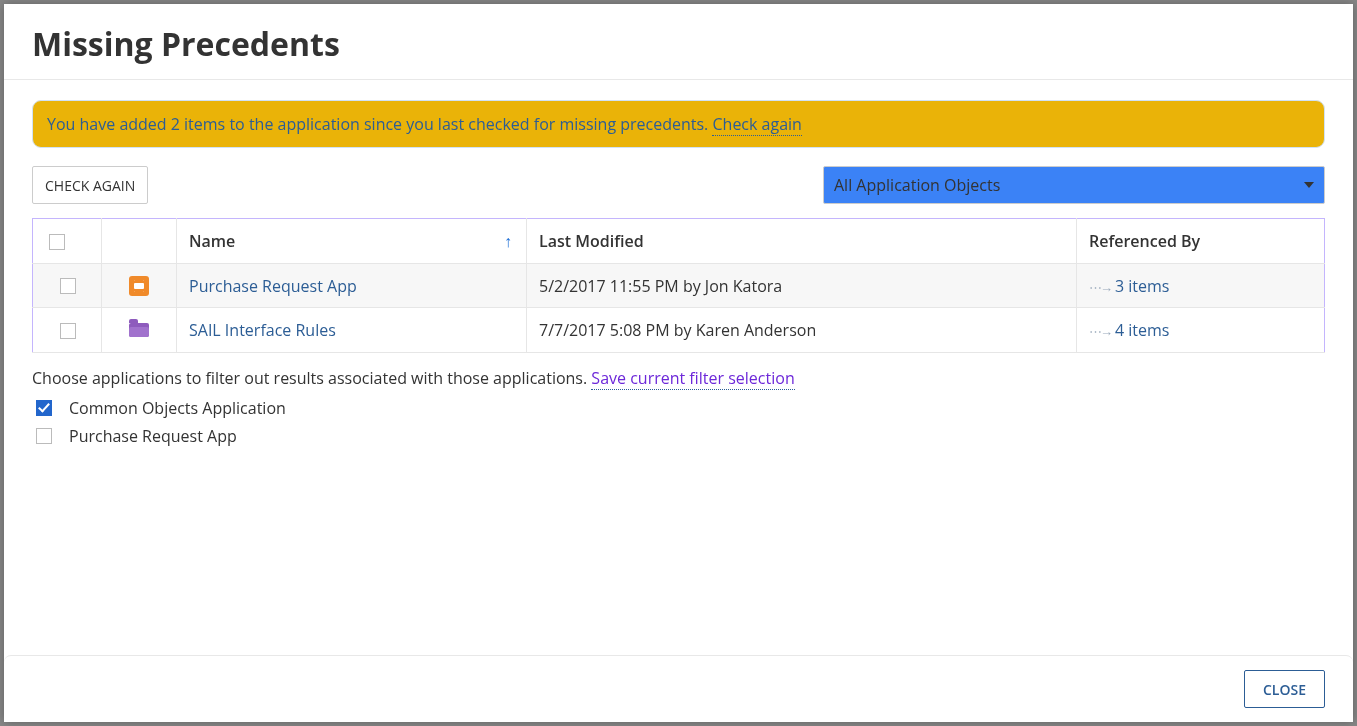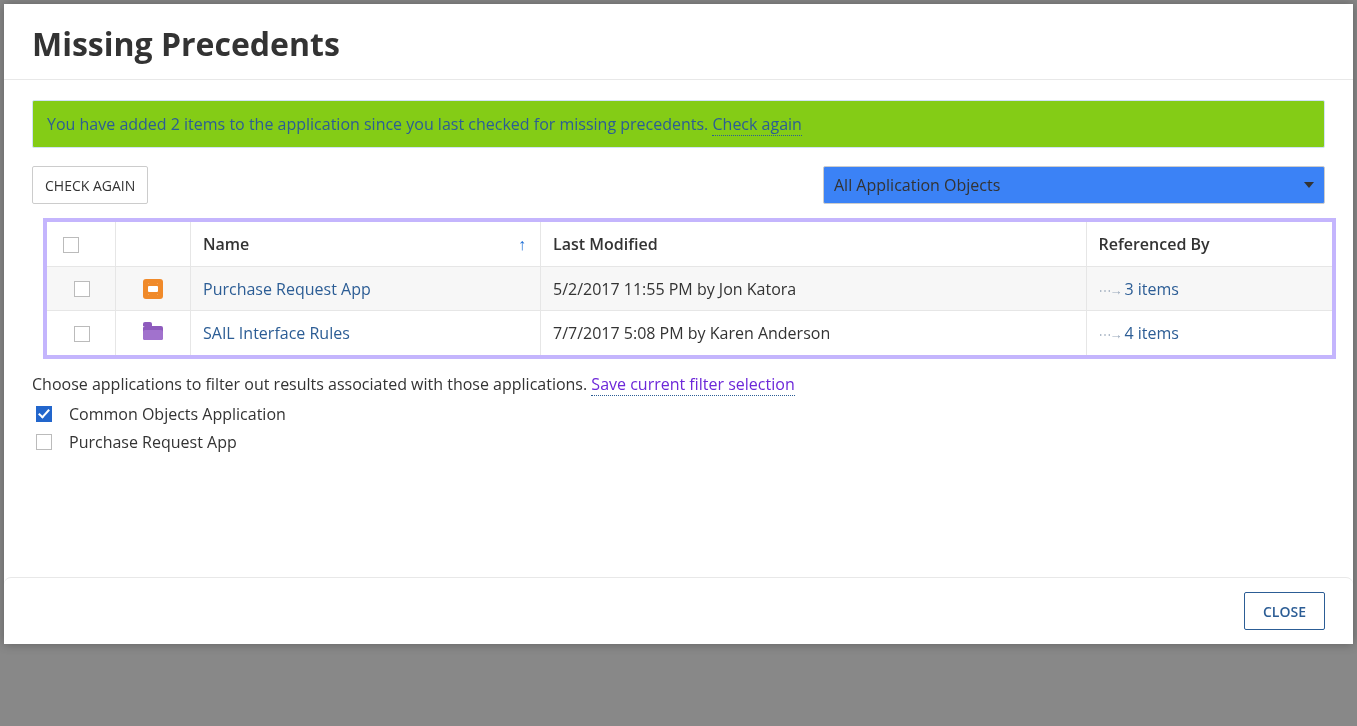--- a/index.html
+++ b/index.html
@@ -10,46 +10,46 @@
     font-family: "Segoe UI", "Open Sans", Arial, sans-serif;
     background: #888;
     color: #333;
     font-size: 16px;
   }
   .modal {
     position: absolute;
     left: 4px;
     top: 4px;
     width: 1349px;
-    height: 640px;
+    height: 718px;
     background: #fff;
     box-shadow: 0 0 10px rgba(0,0,0,0.3);
     display: flex;
     flex-direction: column;
   }
   .modal-header {
     padding: 18px 28px 14px 28px;
     border-bottom: 1px solid #e8e8e8;
   }
   .modal-title {
     font-size: 32px;
     font-weight: 700;
     color: #333;
   }
   .modal-body {
     flex: 1;
     padding: 20px 28px 10px 28px;
     overflow: auto;
   }
   .info-banner {
-    background: #84cc16;
+    background: #eab308;
     border: 1px solid #d1e2f5;
     color: #2c5d95;
     padding: 12px 14px;
-    border-radius: 2px;
+    border-radius: 9px;
     margin-bottom: 18px;
     font-size: 16px;
   }
   .info-banner a {
     color: #2c5d95;
     text-decoration: none;
     border-bottom: 1px dotted #2c5d95;
     cursor: pointer;
   }
   .toolbar {
@@ -95,23 +95,22 @@
   .select-caret {
     width: 0; height: 0;
     border-left: 5px solid transparent;
     border-right: 5px solid transparent;
     border-top: 6px solid #333;
   }
 
   table.grid {
     width: 100%;
     border-collapse: collapse;
-    border: 4px solid #c4b5fd;
+    border: 1px solid #c4b5fd;
     margin-bottom: 14px;
-    margin-left: 11px;
   }
   table.grid th, table.grid td {
     border-right: 1px solid #e6e6e6;
     padding: 10px 12px;
     text-align: left;
     font-weight: 400;
     vertical-align: middle;
   }
   table.grid th:last-child, table.grid td:last-child { border-right: none; }
   table.grid thead th {

